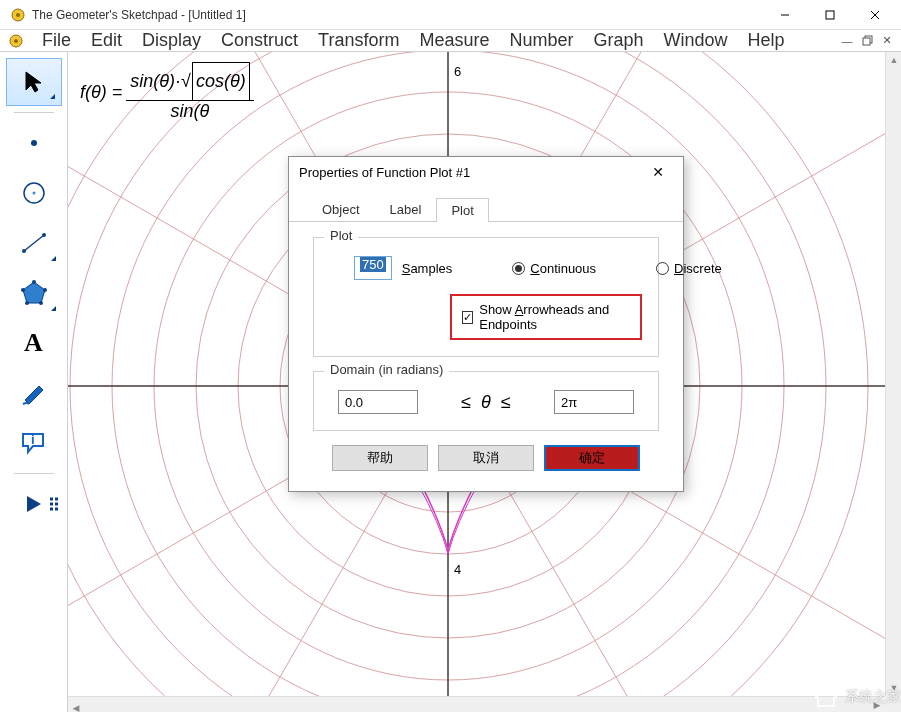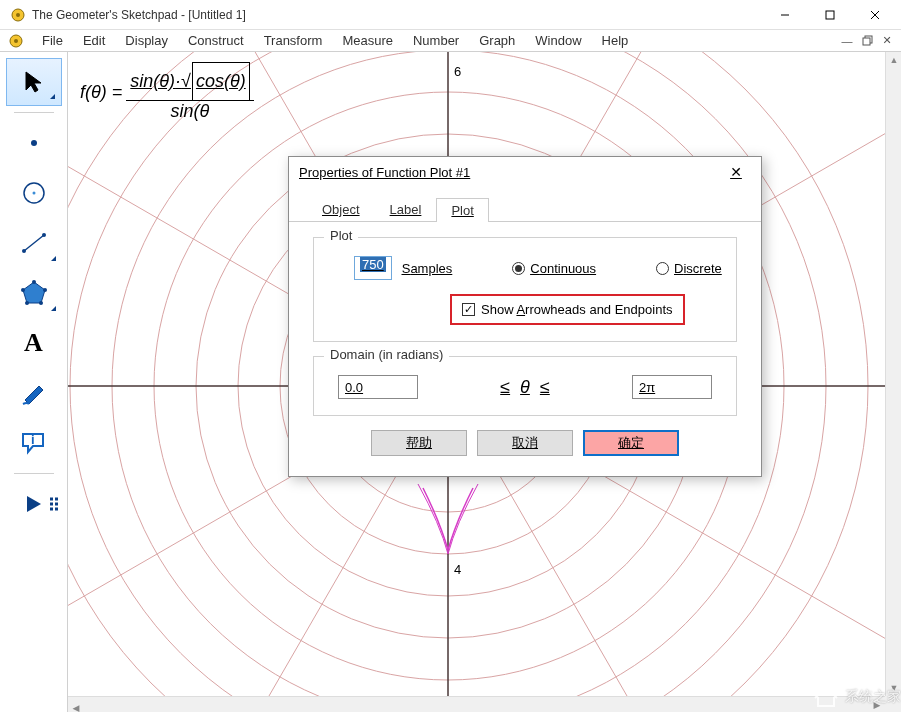--- a/index.html
+++ b/index.html
@@ -7,48 +7,48 @@
 
   
   .titlebar { height: 30px; background: #fff; border-bottom: 1px solid #e0e0e0; display: flex; align-items: center; padding: 0 4px; }
   .titlebar .app-icon { width: 16px; height: 16px; margin: 0 6px; }
   .titlebar .title { flex: 1; font-size: 12px; color: #333; }
   .titlebar .winbtn { width: 45px; height: 30px; display: flex; align-items: center; justify-content: center; color: #333; }
 
   
   .menubar { height: 22px; background: #fff; display: flex; align-items: center; padding: 0 4px; border-bottom: 1px solid #d0d0d0; }
   .menubar .doc-icon { width: 16px; height: 16px; margin: 0 8px 0 4px; }
-  .menubar .menu-item { padding: 18px 10px; font-size: 13px; color: #333; cursor: default; }
+  .menubar .menu-item { padding: 18px 10px; font-size: 18px; color: #333; cursor: default; }
   .menubar .spacer { flex: 1; }
   .menubar .mdi-btn { width: 18px; height: 18px; display: flex; align-items: center; justify-content: center; font-size: 11px; color: #555; margin: 0 1px; }
 
   
   .main { display: flex; height: calc(100% - 52px); }
   .toolbox { width: 68px; background: #fff; border-right: 1px solid #d0d0d0; display: flex; flex-direction: column; align-items: center; padding-top: 6px; gap: 2px; }
   .tool { width: 56px; height: 48px; display: flex; align-items: center; justify-content: center; cursor: pointer; position: relative; border-radius: 0; }
   .tool.selected { background: linear-gradient(#e6f2ff,#cfe8ff); border: 1px solid #7fb8f0; }
   .tool .corner { position: absolute; right: 6px; bottom: 6px; width: 0; height: 0; border-left: 5px solid transparent; border-bottom: 5px solid #0b3f86; }
   .tool .dots { position: absolute; right: 4px; top: 50%; transform: translateY(-50%); display: grid; grid-template-columns: 3px 3px; grid-template-rows: 3px 3px 3px; gap: 2px; }
   .tool .dots span { width: 3px; height: 3px; background:#0b3f86; }
 
   .tool-sep { width: 40px; height: 0; border-top: 1px solid #d0d0d0; margin: 4px 0; }
 
   .canvas-wrap { flex: 1; position: relative; background: #fff; overflow: hidden; }
   .canvas-wrap svg.grid { position: absolute; inset: 0; }
 
   .equation { position: absolute; left: 12px; top: 10px; font-family: "Times New Roman", serif; font-style: italic; font-size: 18px; color: #000; display:flex; align-items:center; }
   .equation .frac { display: inline-block; text-align: center; vertical-align: middle; margin: 0 4px; }
-  .equation .frac .num { border-bottom: 1px solid #000; padding: 0 4px; display:flex; align-items:center; justify-content:center;text-decoration:underline; }
+  .equation .frac .num { border-bottom: 1px solid #000; padding: 0 4px; display:flex; align-items:center; justify-content:center; }
   .equation .frac .den { padding: 0 4px; margin-top: 26px; }
   .equation .sqrt { border-top: 1px solid #000; padding: 0 3px; margin-left: 1px; }
   .equation .radical { font-style: normal; font-size:18px; }
   .equation .abs { border-left: 1px solid #000; border-right: 1px solid #000; padding: 8px 3px; }
 
   
-  .dialog { position: absolute; left: 220px; top: 104px; width: 474px; background: #fff; border: 1px solid #8c8c8c; box-shadow: 3px 3px 12px rgba(0,0,0,.25); text-decoration: underline; }
+  .dialog { position: absolute; left: 220px; top: 104px; width: 396px; background: #fff; border: 1px solid #8c8c8c; box-shadow: 3px 3px 12px rgba(0,0,0,.25); }
   .dialog .dlg-title { height: 30px; display: flex; align-items: center; padding: 0 10px; font-size: 13px; color:#000; }
   .dialog .dlg-title .dtitle { flex: 1; }
   .dialog .dlg-close { width: 30px; text-align: center; font-size: 14px; cursor: pointer; }
   .dialog .tabs { display: flex; padding: 10px 18px 0 18px; border-bottom: 1px solid #ccc; gap:0; margin-bottom:-1px; }
   .dialog .tab { padding: 4px 14px; font-size: 13px; border: 1px solid transparent; border-bottom: none; cursor: pointer; color:#333; background: transparent; }
   .dialog .tab.active { background: #fff; border-color: #ccc; position: relative; top: 1px; }
   .dialog .body { padding: 16px 24px 16px 24px; }
 
   .fieldset { border: 1px solid #d0d0d0; padding: 18px 16px 16px 16px; margin-bottom: 14px; position: relative; }
   .fieldset .legend { position: absolute; top: -10px; left: 10px; background: #fff; padding: 0 6px; font-size: 13px; color:#333; }
@@ -66,21 +66,21 @@
 
   .highlight-box { border: 2px solid #d8232a; padding: 6px 10px; display: inline-flex; align-items: center; gap: 6px; margin-left: 120px; }
   .check { width: 13px; height: 13px; border: 1px solid #333; display: inline-flex; align-items: center; justify-content: center; font-size: 11px; }
 
   .domain-row { display: flex; align-items: center; justify-content: space-between; padding: 0 8px; }
   .dom-input { width: 80px; height: 24px; border: 1px solid #888; padding: 0 6px; font-size: 13px; display:flex; align-items:center; }
   .theta-le { font-family: serif; font-size: 18px; font-style: italic; display:flex; align-items:center; gap:10px; }
 
   .dlg-buttons { display: flex; justify-content: center; gap: 10px; padding: 0 0 4px 0; }
   .btn { width: 96px; height: 26px; border: 1px solid #adadad; background: #e1e1e1; font-size: 13px; display:flex; align-items:center; justify-content:center; cursor:pointer; }
-  .btn.primary { border: 2px solid #0e6fc9; background: #fca5a5; }
+  .btn.primary { border: 2px solid #0e6fc9; background: #b91c1c; }
 
   .watermark { position: absolute; right: 0; bottom: 4px; font-size: 14px; color: rgba(255,255,255,.85); display:flex; align-items:center; gap:6px; text-shadow: 0 0 2px rgba(0,0,0,.4); }
   .watermark .house { width:26px; height:22px; }
 
   .scrollbar-v { position:absolute; right:0; top:0; bottom:16px; width:16px; background:#f0f0f0; border-left:1px solid #ddd; }
   .scrollbar-h { position:absolute; left:0; right:16px; bottom:0; height:16px; background:#f0f0f0; border-top:1px solid #ddd; }
   .sb-btn { width:16px; height:16px; background:#f0f0f0; display:flex; align-items:center; justify-content:center; color:#888; font-size:9px; }
   .sb-corner { position:absolute; right:0; bottom:0; width:16px; height:16px; background:#f0f0f0; }
 </style>
 </head>

